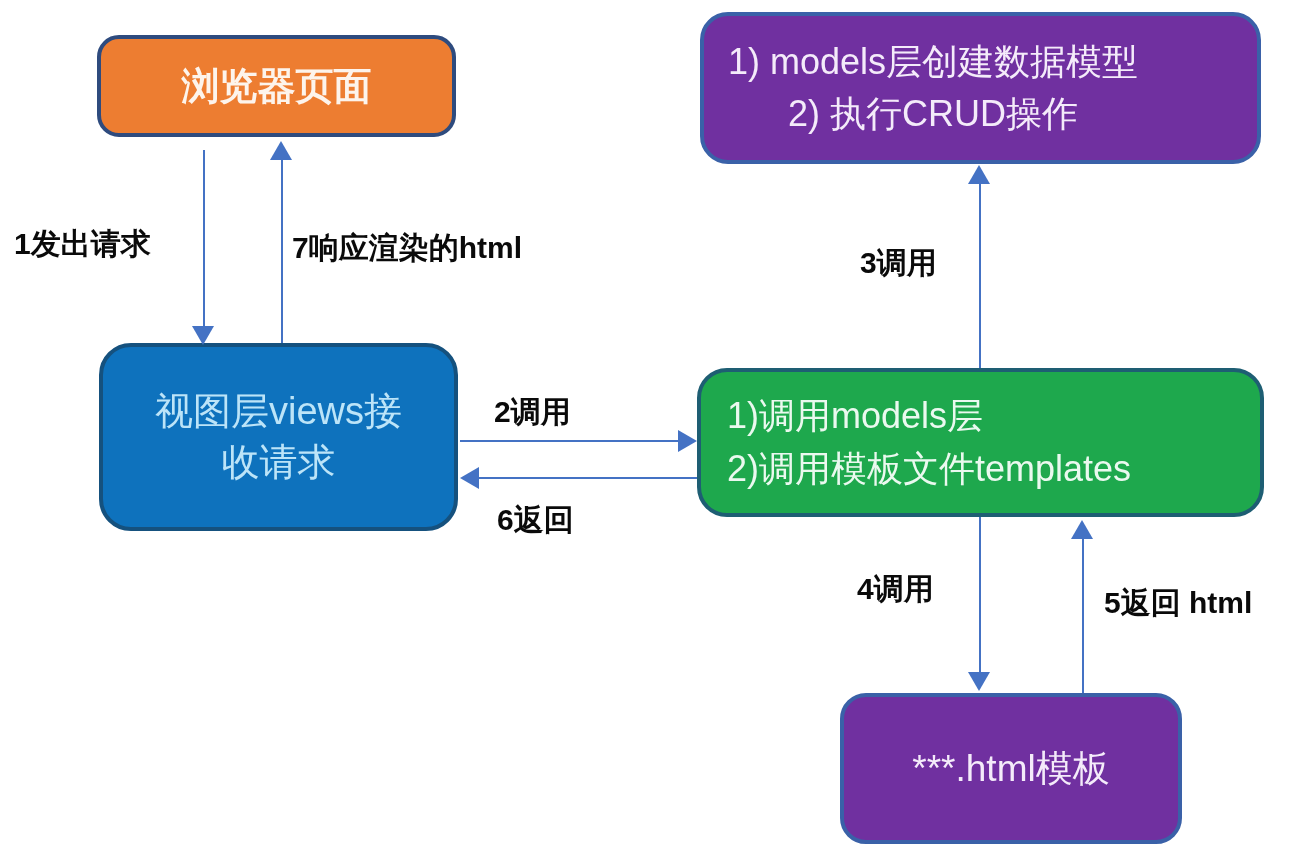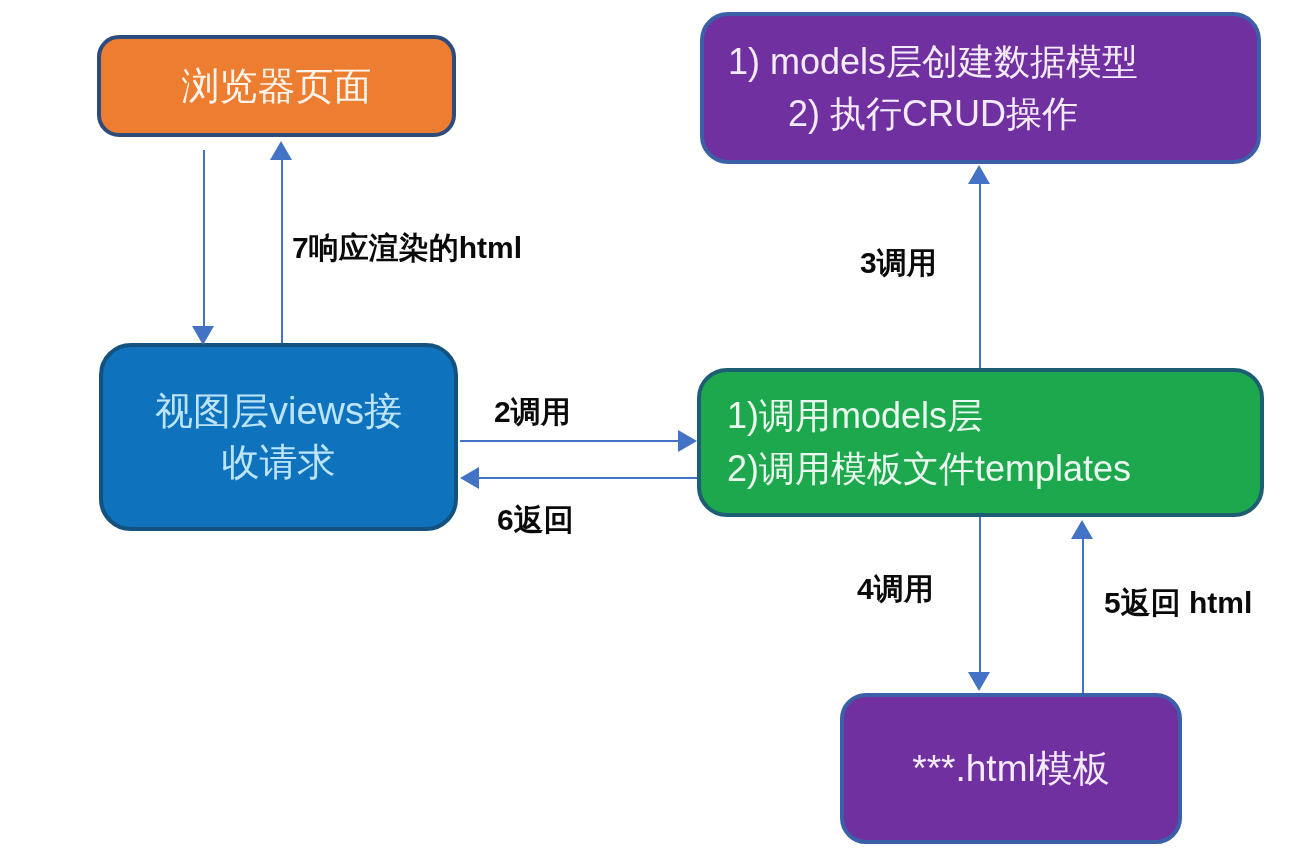--- a/index.html
+++ b/index.html
@@ -23,20 +23,21 @@
 
   .node-browser {
     left: 97px; top: 35px; width: 359px; height: 102px;
     background: var(--browser-fill, #ED7D31);
     border: 4px solid var(--browser-border, #2E4B7E);
     border-radius: 22px;
     color: var(--browser-text, #FDF4EC);
     font-size: 38px;
     justify-content: center;
     text-align: center;
+    font-weight: bold;
   }
 
   .node-views {
     left: 99px; top: 343px; width: 359px; height: 188px;
     background: var(--views-fill, #0E72BD);
     border: 4px solid var(--views-border, #15517E);
     border-radius: 32px;
     color: var(--views-text, #BCE4F8);
     font-size: 38px;
     line-height: 1.35;
@@ -155,20 +156,21 @@
 
   <div class="aline vline a3-line"></div>
   <div class="ahead head-up a3-head"></div>
 
   <div class="aline vline a4-line"></div>
   <div class="ahead head-down a4-head"></div>
 
   <div class="aline vline a5-line"></div>
   <div class="ahead head-up a5-head"></div>
 
+  <div class="elabel l1">1发出请求</div>
   <div class="elabel l7">7响应渲染的html</div>
   <div class="elabel l2">2调用</div>
   <div class="elabel l6">6返回</div>
   <div class="elabel l3">3调用</div>
   <div class="elabel l4">4调用</div>
   <div class="elabel l5">5返回 html</div>
 
 </div>
 
 </body></html>

